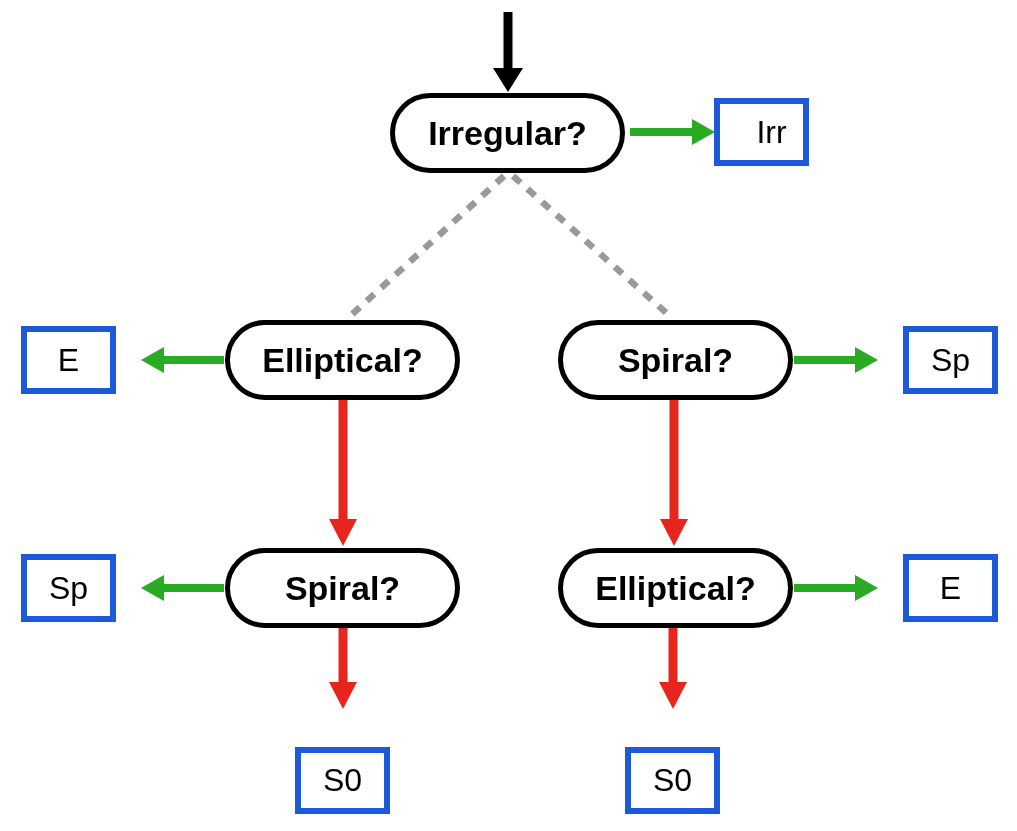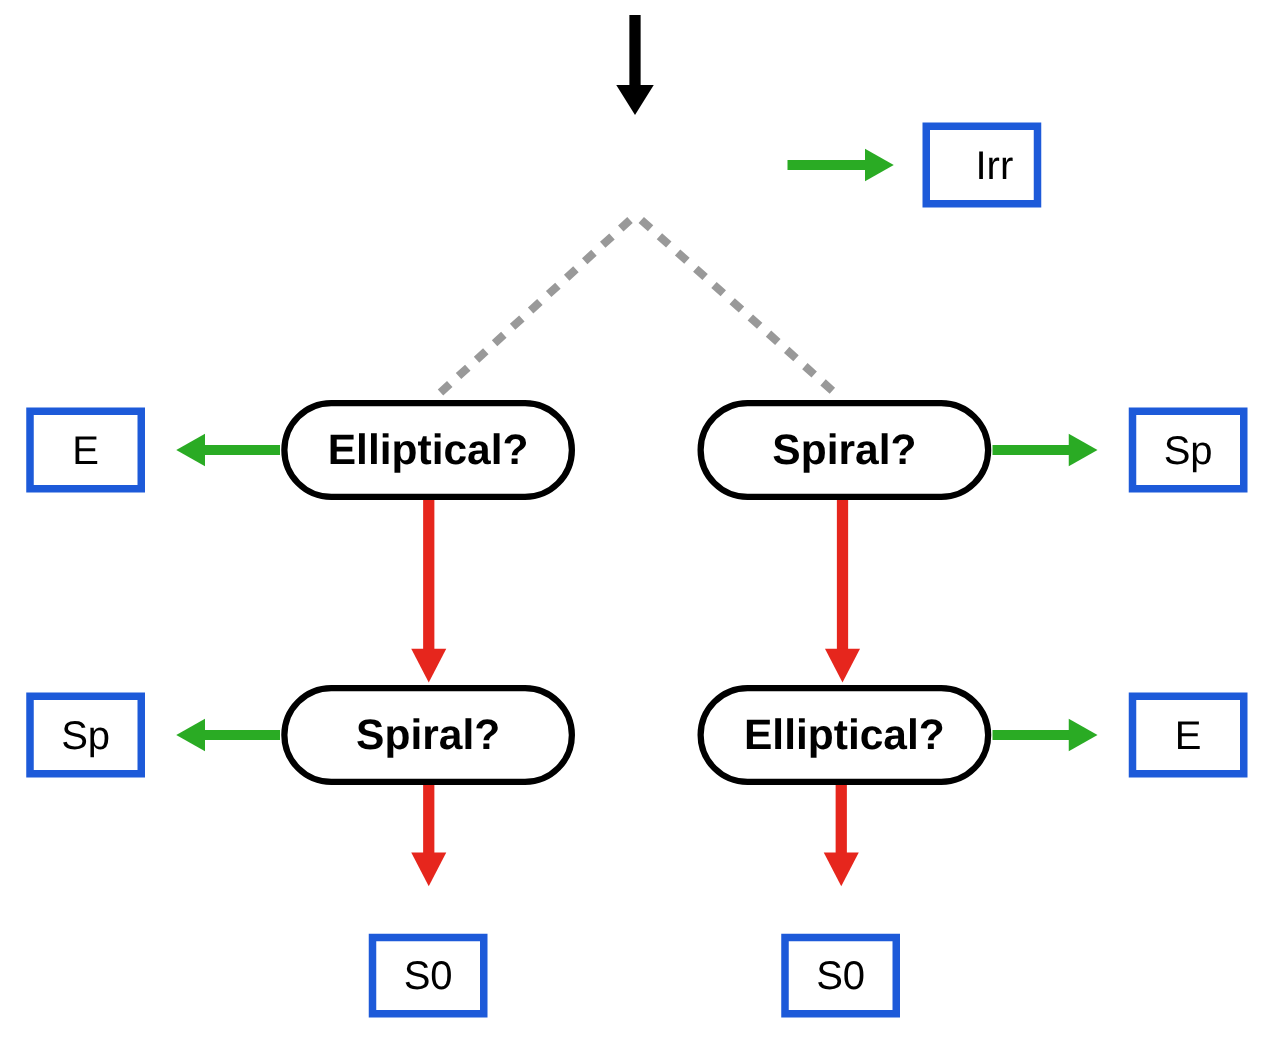--- a/index.html
+++ b/index.html
@@ -47,21 +47,21 @@
     color: #000000;
     white-space: nowrap;
   }
   
   #n-irregular        { left: 390px; top:  93px; }
   #n-elliptical-left  { left: 225px; top: 320px; }
   #n-spiral-right     { left: 558px; top: 320px; }
   #n-spiral-left      { left: 225px; top: 548px; }
   #n-elliptical-right { left: 558px; top: 548px; }
   
-  #r-irr      { left: 738px; top:  98px; padding-left: 20px; }
+  #r-irr      { left: 714px; top:  98px; padding-left: 20px; }
   #r-e-left   { left:  21px; top: 326px; }
   #r-sp-right { left: 903px; top: 326px; }
   #r-sp-left  { left:  21px; top: 554px; }
   #r-e-right  { left: 903px; top: 554px; }
   #r-s0-left  { left: 295px; top: 747px; height: 67px; }
   #r-s0-right { left: 625px; top: 747px; height: 67px; }
 </style>
 </head>
 <body>
 
@@ -96,20 +96,23 @@
     <line x1="674" y1="399" x2="674" y2="521" stroke="#e6261d" stroke-width="9"></line>
     <polygon points="660,519 688,519 674,546" fill="#e6261d"></polygon>
 
     <line x1="343" y1="627" x2="343" y2="684" stroke="#e6261d" stroke-width="9"></line>
     <polygon points="329,682 357,682 343,709" fill="#e6261d"></polygon>
 
     <line x1="673" y1="627" x2="673" y2="684" stroke="#e6261d" stroke-width="9"></line>
     <polygon points="659,682 687,682 673,709" fill="#e6261d"></polygon>
   </svg>
 
+  <div class="node" id="n-irregular">
+    <span>Irregular?</span>
+  </div>
   <div class="node" id="n-elliptical-left">
     <span>Elliptical?</span>
   </div>
   <div class="node" id="n-spiral-right">
     <span>Spiral?</span>
   </div>
   <div class="node" id="n-spiral-left">
     <span>Spiral?</span>
   </div>
   <div class="node" id="n-elliptical-right">

